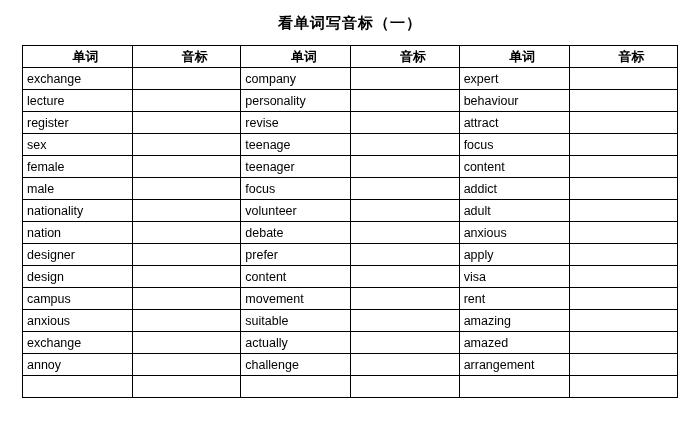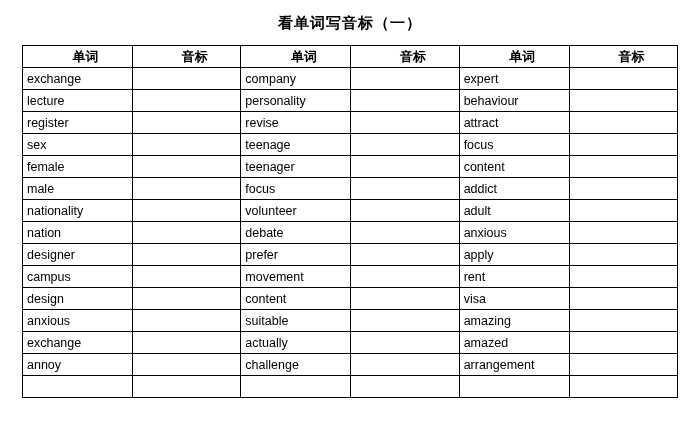--- a/index.html
+++ b/index.html
@@ -154,33 +154,33 @@
         </tr>
         <tr>
           <td>designer</td>
           <td></td>
           <td>prefer</td>
           <td></td>
           <td>apply</td>
           <td></td>
         </tr>
         <tr>
+          <td>design</td>
+          <td></td>
+          <td>content</td>
+          <td></td>
+          <td>visa</td>
+          <td></td>
+        </tr>
+        <tr>
           <td>campus</td>
           <td></td>
           <td>movement</td>
           <td></td>
           <td>rent</td>
-          <td></td>
-        </tr>
-        <tr>
-          <td>design</td>
-          <td></td>
-          <td>content</td>
-          <td></td>
-          <td>visa</td>
           <td></td>
         </tr>
         <tr>
           <td>anxious</td>
           <td></td>
           <td>suitable</td>
           <td></td>
           <td>amazing</td>
           <td></td>
         </tr>

